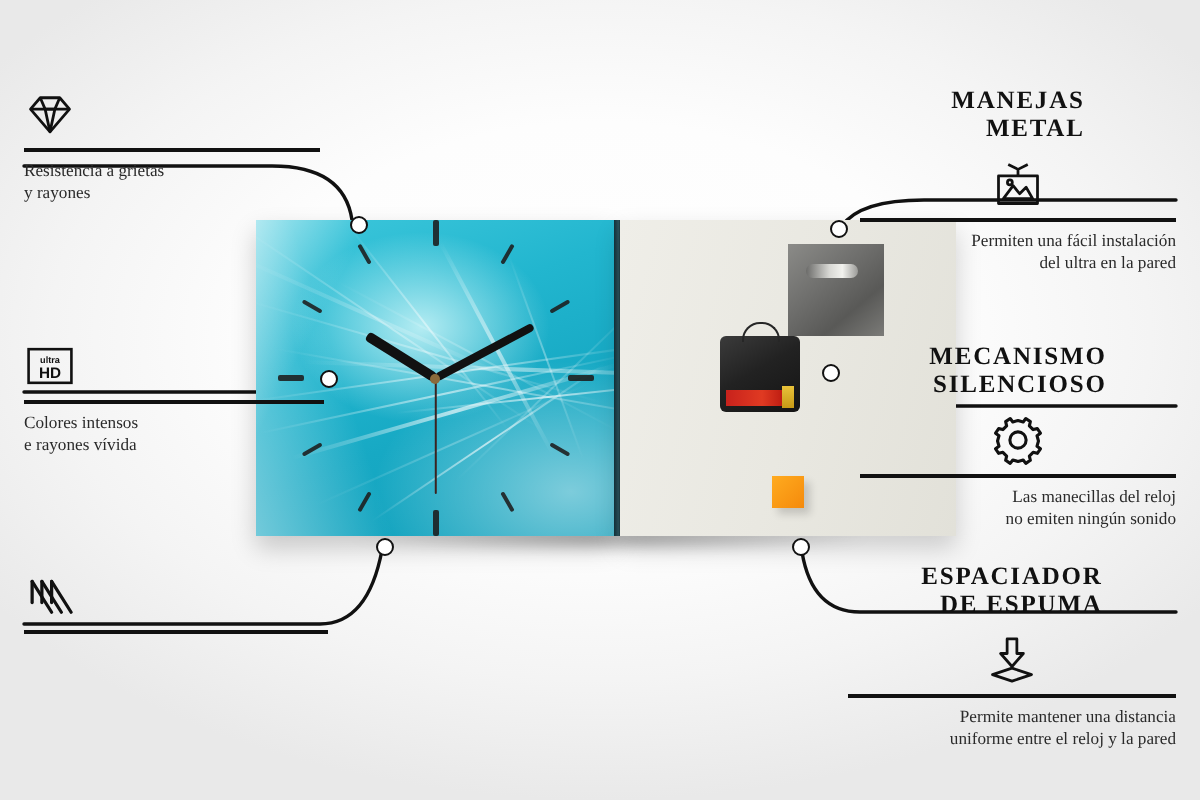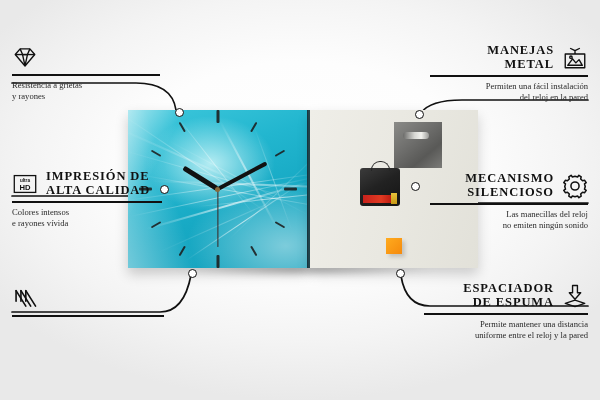--- a/index.html
+++ b/index.html
@@ -91,21 +91,21 @@
   }
   .floorshadow{
     position:absolute;left:122px;top:262px;width:366px;height:22px;
     background:radial-gradient(ellipse 50% 50% at 50% 30%,rgba(0,0,0,.30) 0%,rgba(0,0,0,0) 72%);
     filter:blur(3px);
   }
 
   
   .callout{position:absolute;}
   .callout .head{display:flex;align-items:center;gap:8px;}
-  .callout.right .head{justify-content:flex-end;}
+  .callout.right .head{flex-direction:column;}
   .ttl{
     font-size:12.5px;line-height:13.5px;letter-spacing:.9px;
     color:#111;font-weight:700;text-transform:uppercase;
     font-family:"Liberation Serif",serif;white-space:pre-line;
   }
   .callout.right .ttl{text-align:right;}
   .rule{height:1.6px;background:#111;margin:4px 0 4px 0;}
   .sub{
     font-size:8.6px;line-height:11px;color:#2a2a2a;
     font-family:"Liberation Serif",serif;white-space:pre-line;
@@ -215,22 +215,20 @@
 
   <div class="callout left" style="left:12px;top:170px;width:150px">
     <div class="head">
       <span class="ico">
         <svg viewBox="0 0 34 32">
           <rect x="3" y="5" width="28" height="22" fill="none" stroke="#111" stroke-width="1.7"></rect>
           <text x="17" y="14" font-family="Liberation Sans, sans-serif" font-size="6" font-weight="700" text-anchor="middle" fill="#111">ultra</text>
           <text x="17" y="24" font-family="Liberation Sans, sans-serif" font-size="10" font-weight="700" text-anchor="middle" fill="#111">HD</text>
         </svg>
       </span>
-      <span class="ttl">IMPRESIÓN DE
-ALTA CALIDAD</span>
     </div>
     <div class="rule"></div>
     <div class="sub">Colores intensos
 e rayones vívida</div>
   </div>
 
   <div class="callout left" style="left:12px;top:285px;width:152px">
     <div class="head">
       <span class="ico">
         <svg viewBox="0 0 32 32">
@@ -258,21 +256,21 @@
           <rect x="4" y="11" width="24" height="17"></rect>
           <path d="M7 25 L13 17 L17 22 L21 18 L25 25 Z"></path>
           <circle cx="11" cy="15" r="1.5"></circle>
           <path d="M16 11 L16 7 M16 7 L10 4 M16 7 L22 4"></path>
         </g>
           </svg>
       </span>
     </div>
     <div class="rule"></div>
     <div class="sub">Permiten una fácil instalación
-del reloj en la pared</div>
+del ultra en la pared</div>
   </div>
 
   <div class="callout right" style="left:430px;top:172px;width:158px">
     <div class="head">
       <span class="ttl">MECANISMO
 SILENCIOSO</span>
       <span class="ico">
         <svg viewBox="0 0 32 32">
             <g fill="none" stroke="#111" stroke-width="1.9" stroke-linejoin="round">
           <path d="M16 4 l3.2 .9 1.6-2.1 2.8 1.9 -.6 2.6 2.3 2.3 2.6-.6 1.9 2.8 -2.1 1.6 .9 3.2 -.9 3.2 2.1 1.6 -1.9 2.8 -2.6-.6 -2.3 2.3 .6 2.6 -2.8 1.9 -1.6-2.1 -3.2 .9 -3.2-.9 -1.6 2.1 -2.8-1.9 .6-2.6 -2.3-2.3 -2.6 .6 -1.9-2.8 2.1-1.6 -.9-3.2 .9-3.2 -2.1-1.6 1.9-2.8 2.6 .6 2.3-2.3 -.6-2.6 2.8-1.9 1.6 2.1 Z"></path>

